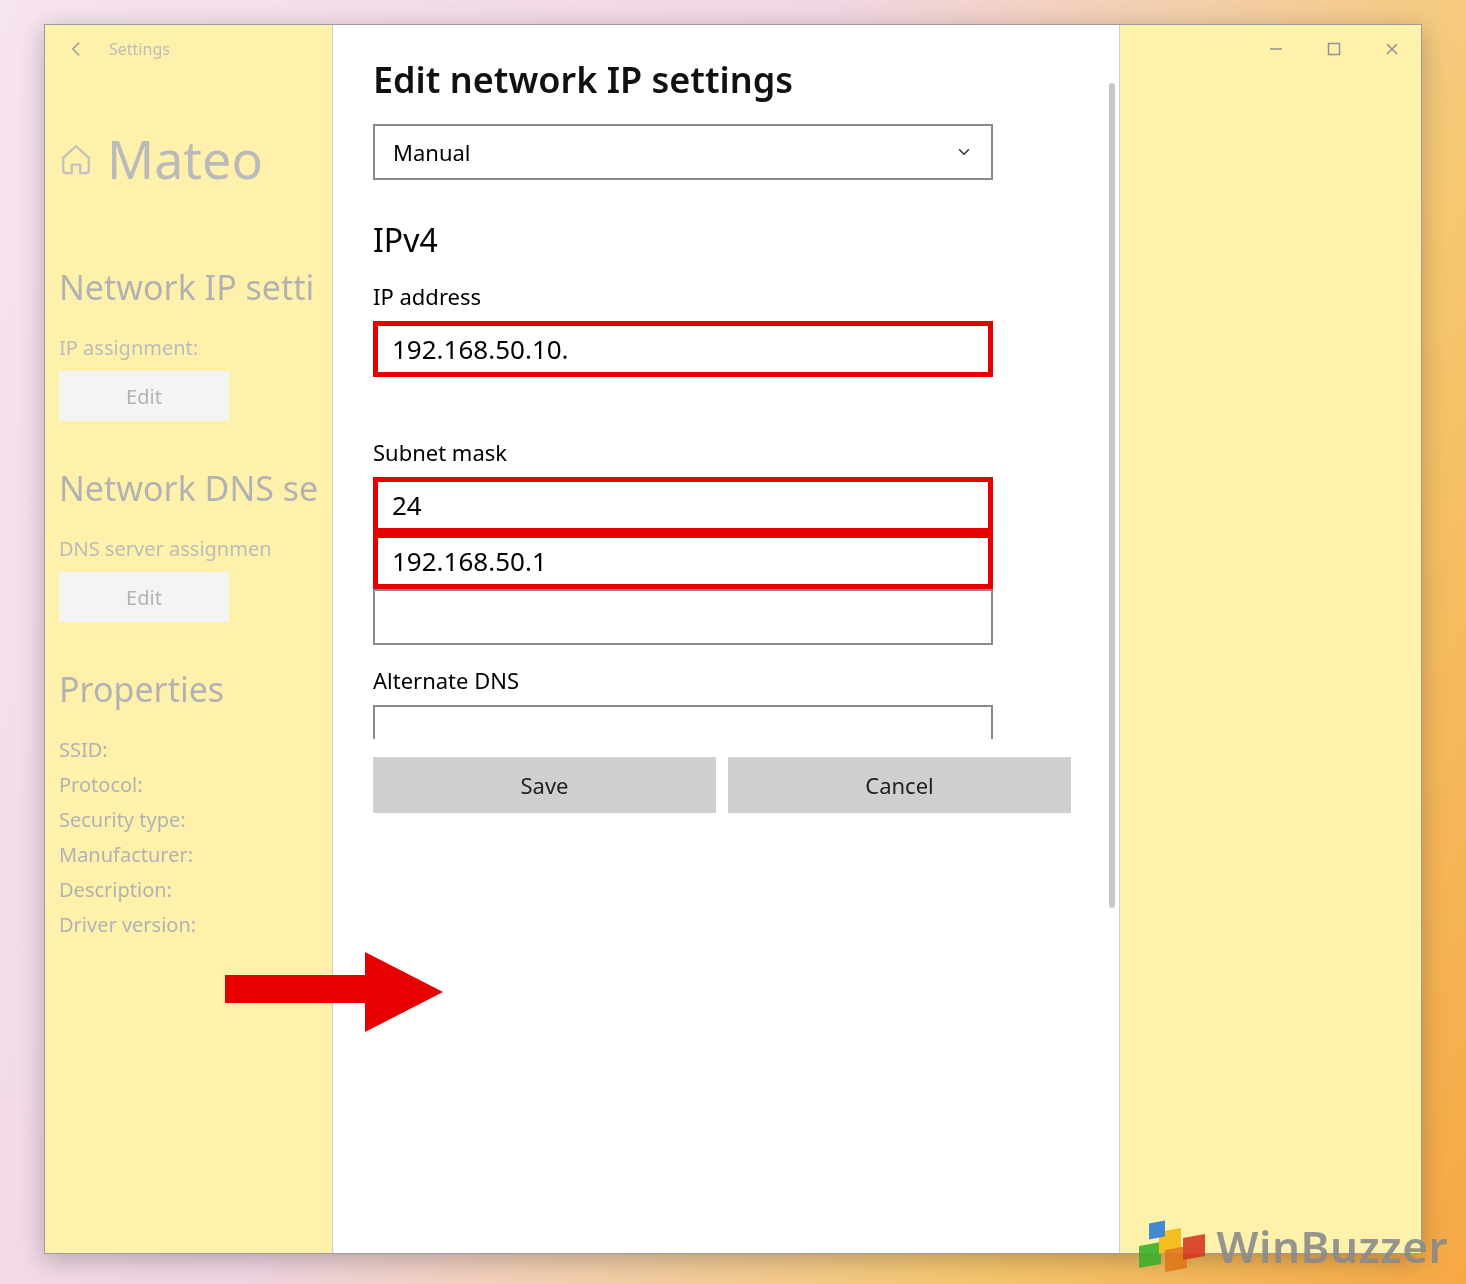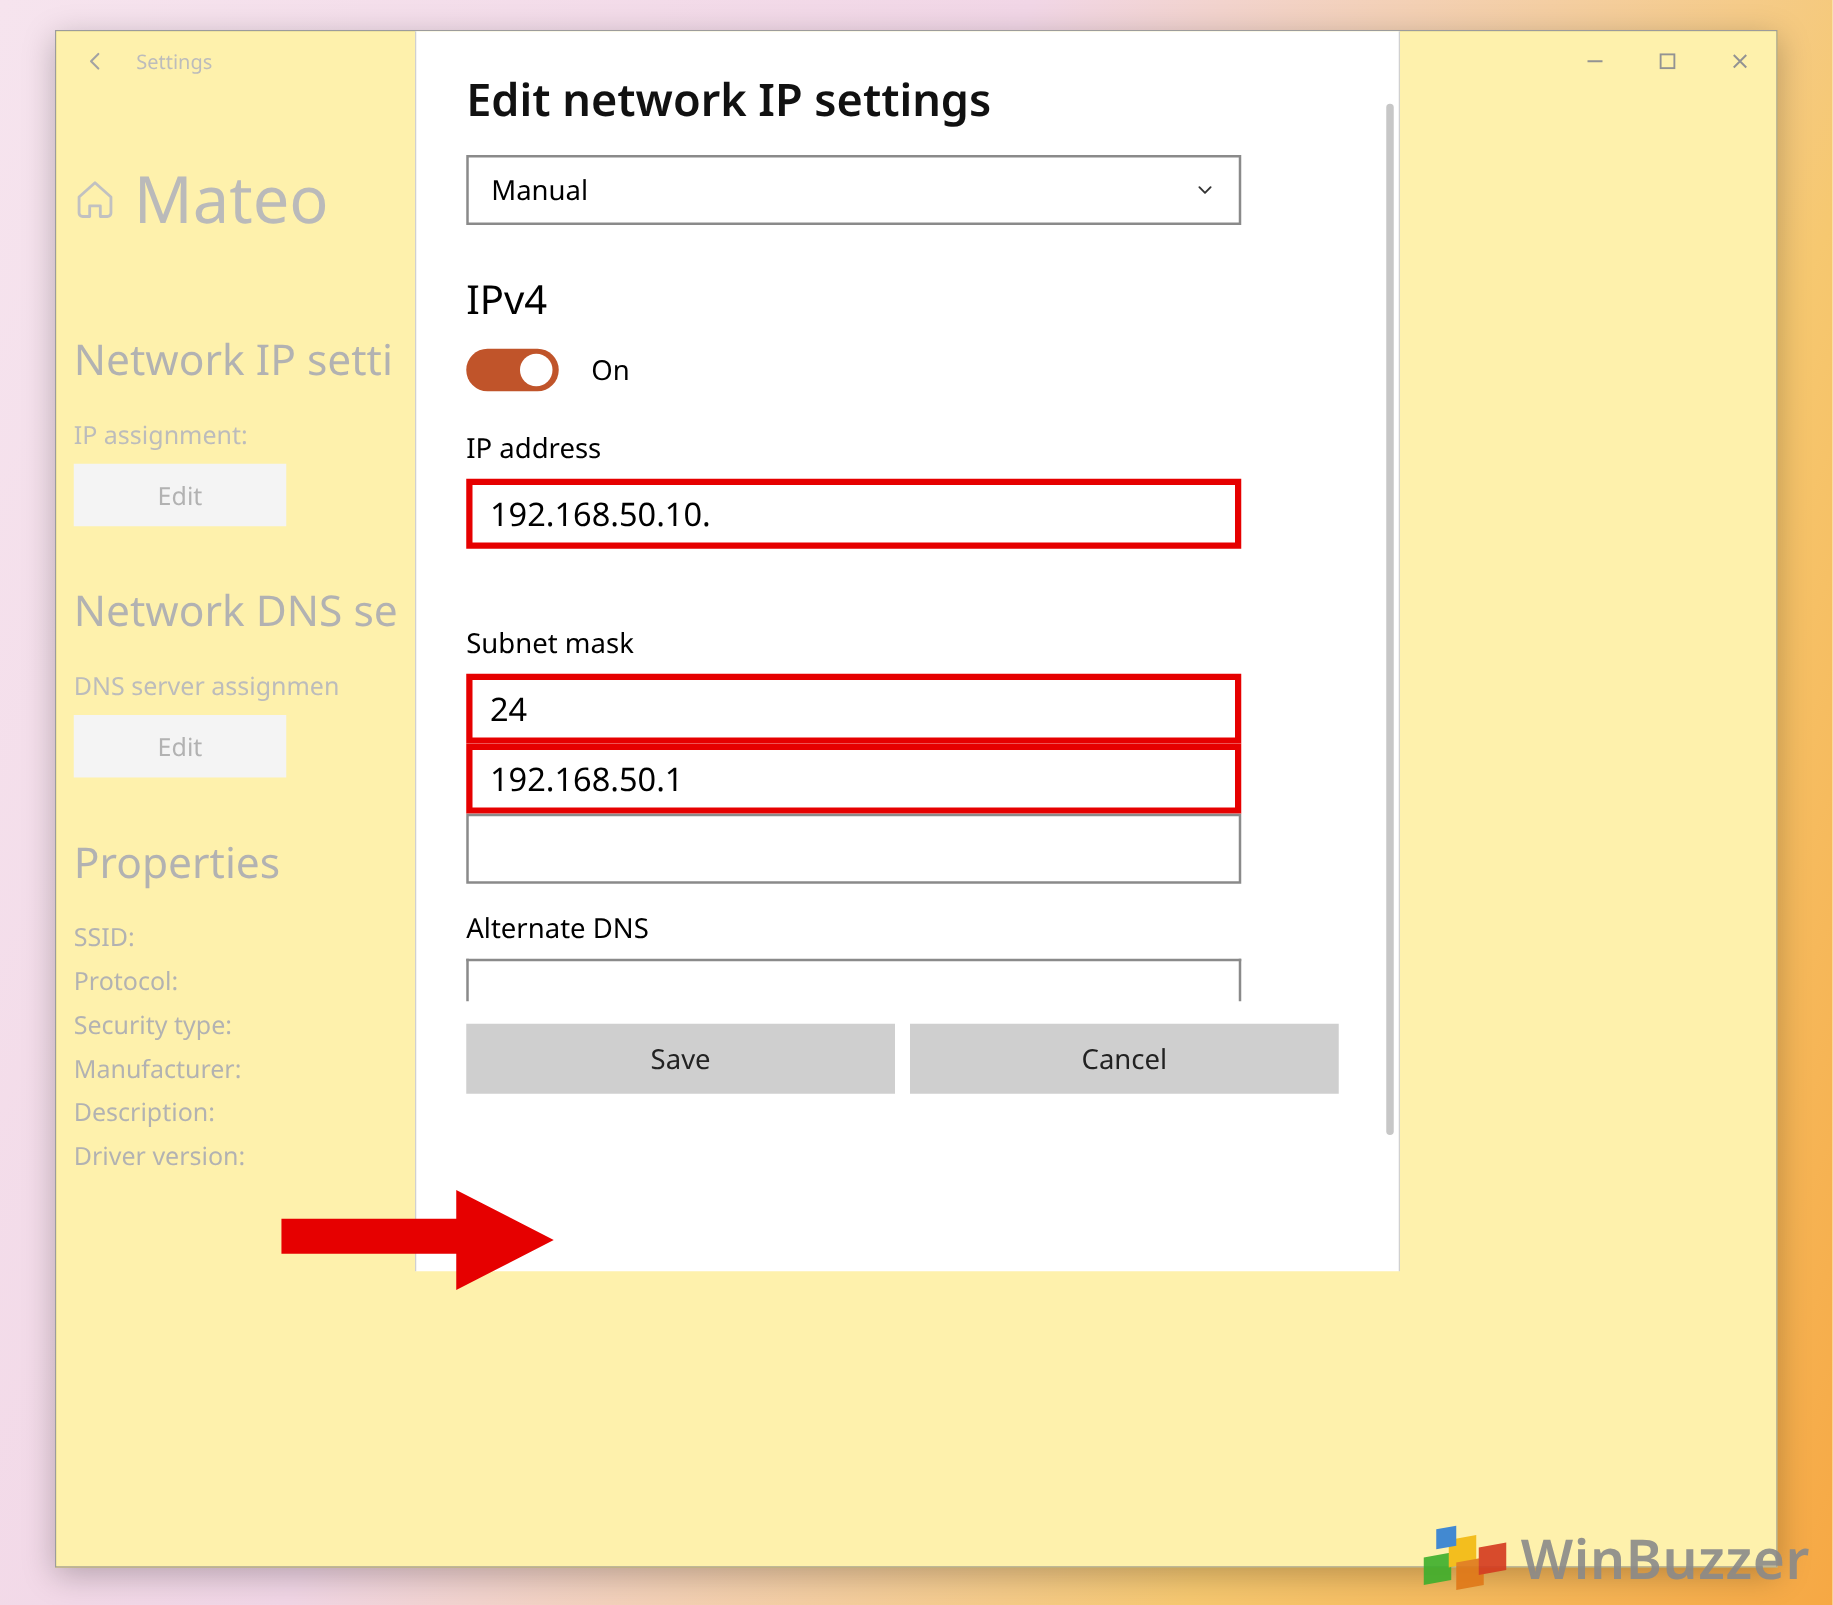--- a/index.html
+++ b/index.html
@@ -79,21 +79,21 @@
   .scrim {
     position:absolute; inset:0;
     background: rgba(255,255,255,.55);
   }
 
   .dialog {
     position: absolute;
     top: 0;
     left: 287px;
     width: 788px;
-    height: 992px;
+    height: 1228px;
     background: #fff;
     border-left: 1px solid #d0d0d0;
     border-right: 1px solid #d0d0d0;
     display: flex; flex-direction: column;
   }
   .dialog-scroll {
     position:absolute;
     top:58px; right:4px;
     width:6px; height:825px;
     background:#c7c7c7;
@@ -241,26 +241,20 @@
       <h1>Edit network IP settings</h1>
 
       <div class="select">
         <span>Manual</span>
         <svg viewBox="0 0 24 24">
             <path d="M6 9l6 6 6-6" fill="none" stroke="#333" stroke-width="2" stroke-linecap="round" stroke-linejoin="round"></path>
           </svg>
       </div>
 
       <div class="sec-title">IPv4</div>
-      <div class="toggle-row">
-        <div class="toggle">
-            <div class="knob"></div>
-          </div>
-        <span class="toggle-lbl">On</span>
-      </div>
 
       <div class="field-lbl">IP address</div>
       <div class="text-input hl">
           <span>192.168.50.10.</span>
         </div>
 
       <div class="field-lbl" style="margin-top:60px">Subnet mask</div>
       <div class="text-input hl">
           <span>24</span>
         </div>

